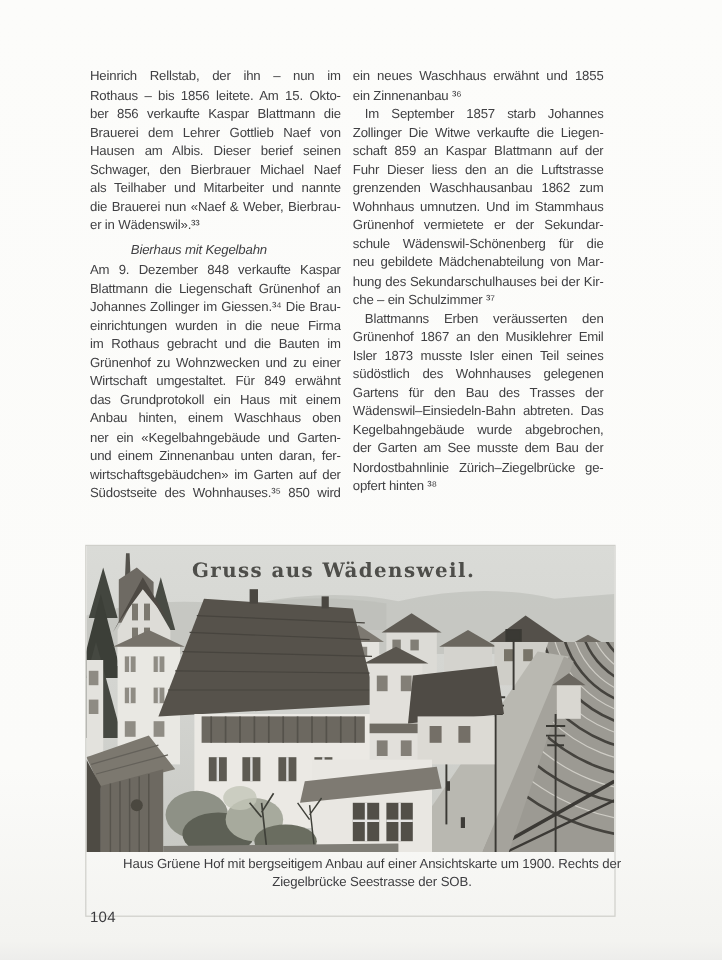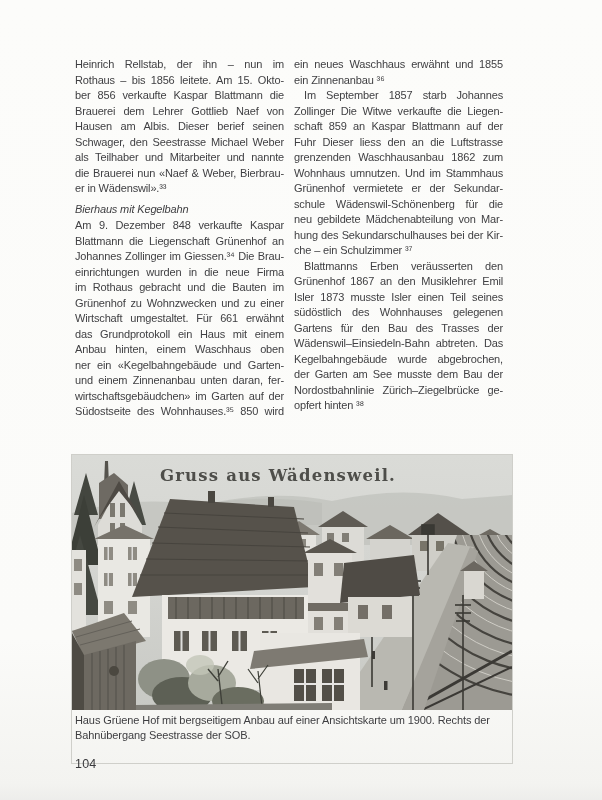--- a/index.html
+++ b/index.html
@@ -11,70 +11,70 @@
   }
   .page{position:absolute;inset:0;background:linear-gradient(180deg,#fcfcfa 0%,#fbfbf9 80%,#f3f3f0 98%,#ededeb 100%);}
   .column{
     position:absolute;top:57px;width:209px;
     font-size:11px;line-height:15.5px;letter-spacing:-0.15px;
   }
   .col-left{left:75px;}
   .col-right{left:294px;}
   .block{margin:0;}
   .block.heading{font-style:italic;margin-top:5px;margin-bottom:1px;}
-  .block.heading .line{text-align:center;text-align-last:left;}
+  .block.heading .line{text-align:center;text-align-last:left;margin-left:34px;}
   .line{
     height:15.5px;overflow:hidden;
     text-align:justify;text-align-last:justify;
     hyphens:none;white-space:normal;
   }
   .line.last{text-align-last:left;}
   .line.indent{padding-left:10px;}
   .photo{
     position:absolute;left:72px;top:455px;width:440px;height:308px;
     outline:1px solid #cfcfca;
   }
   .caption{
     position:absolute;left:75px;top:713px;width:470px;
     font-size:11px;line-height:14.5px;color:#3d3d40;letter-spacing:-0.1px;
   }
-  .caption .cap-line{text-align:left;}
+  .caption .cap-line{text-align:center;}
   .pagenum{
     position:absolute;left:75px;top:757px;
     font-size:12.5px;color:#3a3a3d;letter-spacing:0.2px;
   }
 </style>
 </head>
 <body>
 
 <div class="page">
 
   <div class="column col-left">
       <div class="block para">
         <div class="line">Heinrich Rellstab, der ihn – nun im</div>
         <div class="line">Rothaus – bis 1856 leitete. Am 15. Okto-</div>
         <div class="line">ber 856 verkaufte Kaspar Blattmann die</div>
         <div class="line">Brauerei dem Lehrer Gottlieb Naef von</div>
         <div class="line">Hausen am Albis. Dieser berief seinen</div>
-        <div class="line">Schwager, den Seestrasse Michael Weber</div>
+        <div class="line">Schwager, den Bierbrauer Michael Naef</div>
         <div class="line">als Teilhaber und Mitarbeiter und nannte</div>
         <div class="line">die Brauerei nun «Naef &amp; Weber, Bierbrau-</div>
         <div class="line last">er in Wädenswil».³³</div>
       </div>
       <div class="block heading">
         <div class="line last">Bierhaus mit Kegelbahn</div>
       </div>
       <div class="block para">
         <div class="line">Am 9. Dezember 848 verkaufte Kaspar</div>
         <div class="line">Blattmann die Liegenschaft Grünenhof an</div>
         <div class="line">Johannes Zollinger im Giessen.³⁴ Die Brau-</div>
         <div class="line">einrichtungen wurden in die neue Firma</div>
         <div class="line">im Rothaus gebracht und die Bauten im</div>
         <div class="line">Grünenhof zu Wohnzwecken und zu einer</div>
-        <div class="line">Wirtschaft umgestaltet. Für 661 erwähnt</div>
+        <div class="line">Wirtschaft umgestaltet. Für 849 erwähnt</div>
         <div class="line">das Grundprotokoll ein Haus mit einem</div>
         <div class="line">Anbau hinten, einem Waschhaus oben</div>
         <div class="line">ner ein «Kegelbahngebäude und Garten-</div>
         <div class="line">und einem Zinnenanbau unten daran, fer-</div>
         <div class="line">wirtschaftsgebäudchen» im Garten auf der</div>
         <div class="line">Südostseite des Wohnhauses.³⁵ 850 wird</div>
       </div>
     </div>
 
   <div class="column col-right">
@@ -345,18 +345,18 @@
       </g>
 
       <polygon points="64,255 260,255 260,248 64,250" fill="#7f7d76"></polygon>
 
       <text x="206" y="26" text-anchor="middle" font-family="DejaVu Serif, serif" font-size="16.5" font-weight="bold" fill="#4e4e4a" letter-spacing="1.2">Gruss aus Wädensweil.</text>
     </svg>
   </div>
 
   <div class="caption">
       <div class="cap-line">Haus Grüene Hof mit bergseitigem Anbau auf einer Ansichtskarte um 1900. Rechts der</div>
-      <div class="cap-line">Bahnübergang Seestrasse der SOB.</div>
+      <div class="cap-line">Ziegelbrücke Seestrasse der SOB.</div>
     </div>
 
   <div class="pagenum">104</div>
 
 </div>
 
 </body></html>

